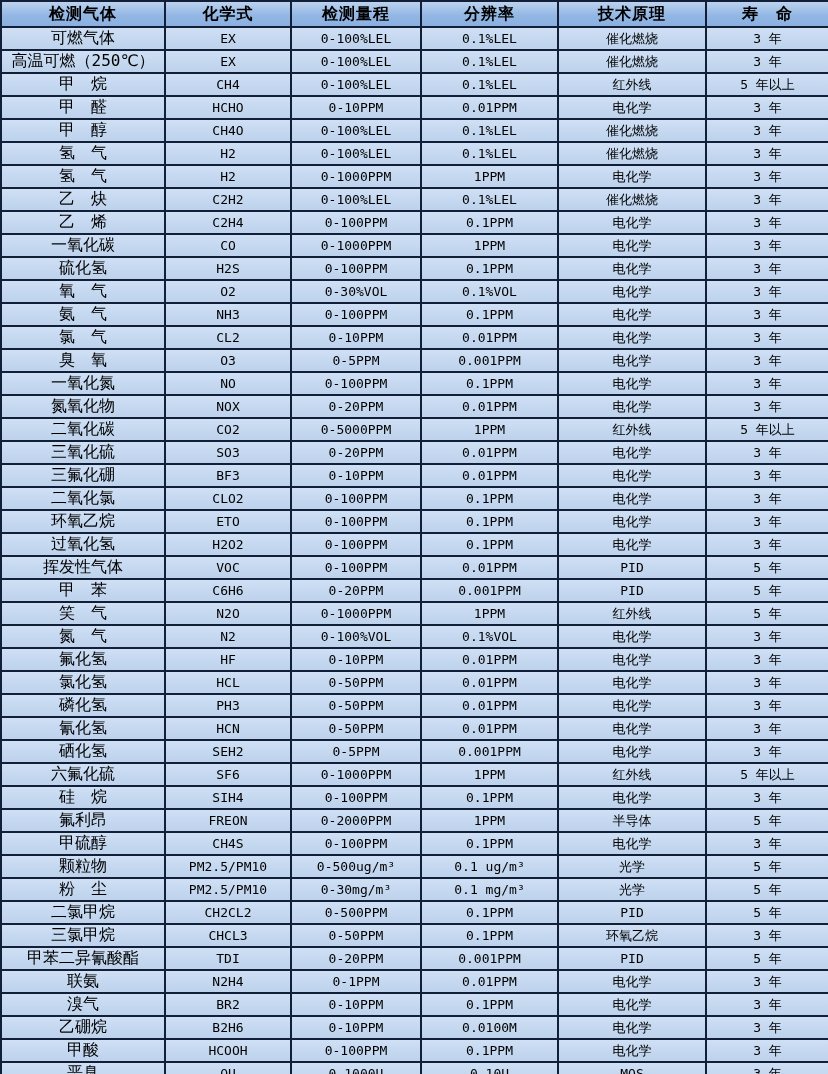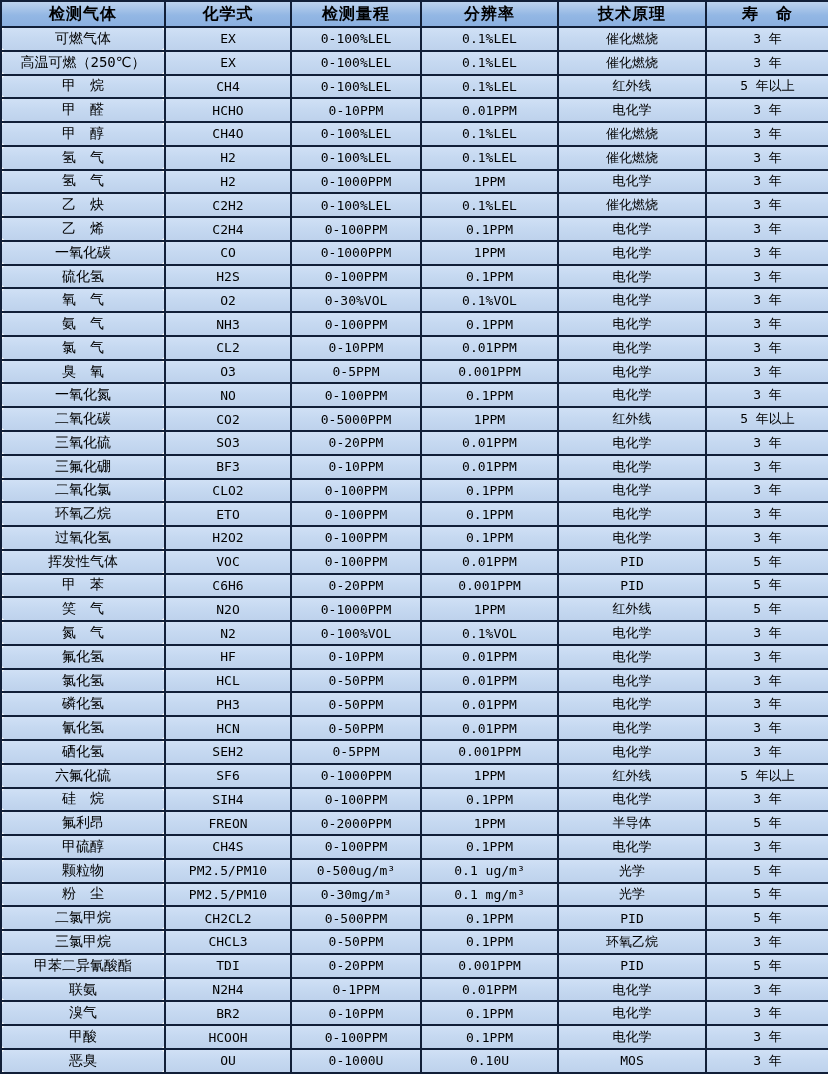--- a/index.html
+++ b/index.html
@@ -37,22 +37,21 @@
     font-weight: bold;
     height: 24px;
     letter-spacing: 1px;
     margin-left: 32px;
   }
   table.gas-table td {
     background: linear-gradient(180deg, #d0e0f5 0%, #c6d9f1 45%, #bed2ec 100%);
     font-size: 13px;
   }
   table.gas-table td.col-gas {
-    font-size: 14px;
-    border-radius: 7px;
+    font-size: 16px;
   }
 </style>
 </head>
 <body>
 
 <div class="table-wrap">
   <table class="gas-table">
     <colgroup>
       <col style="width:164px">
       <col style="width:126px">
@@ -194,20 +193,28 @@
         </tr>
         <tr>
           <td class="col-gas">一氧化氮</td>
           <td class="col-val">NO</td>
           <td class="col-val">0-100PPM</td>
           <td class="col-val">0.1PPM</td>
           <td class="col-val">电化学</td>
           <td class="col-val">3 年</td>
         </tr>
         <tr>
+          <td class="col-gas">氮氧化物</td>
+          <td class="col-val">NOX</td>
+          <td class="col-val">0-20PPM</td>
+          <td class="col-val">0.01PPM</td>
+          <td class="col-val">电化学</td>
+          <td class="col-val">3 年</td>
+        </tr>
+        <tr>
           <td class="col-gas">二氧化碳</td>
           <td class="col-val">CO2</td>
           <td class="col-val">0-5000PPM</td>
           <td class="col-val">1PPM</td>
           <td class="col-val">红外线</td>
           <td class="col-val">5 年以上</td>
         </tr>
         <tr>
           <td class="col-gas">三氧化硫</td>
           <td class="col-val">SO3</td>
@@ -402,20 +409,28 @@
         </tr>
         <tr>
           <td class="col-gas">溴气</td>
           <td class="col-val">BR2</td>
           <td class="col-val">0-10PPM</td>
           <td class="col-val">0.1PPM</td>
           <td class="col-val">电化学</td>
           <td class="col-val">3 年</td>
         </tr>
         <tr>
+          <td class="col-gas">乙硼烷</td>
+          <td class="col-val">B2H6</td>
+          <td class="col-val">0-10PPM</td>
+          <td class="col-val">0.0100M</td>
+          <td class="col-val">电化学</td>
+          <td class="col-val">3 年</td>
+        </tr>
+        <tr>
           <td class="col-gas">甲酸</td>
           <td class="col-val">HCOOH</td>
           <td class="col-val">0-100PPM</td>
           <td class="col-val">0.1PPM</td>
           <td class="col-val">电化学</td>
           <td class="col-val">3 年</td>
         </tr>
         <tr>
           <td class="col-gas">恶臭</td>
           <td class="col-val">OU</td>

